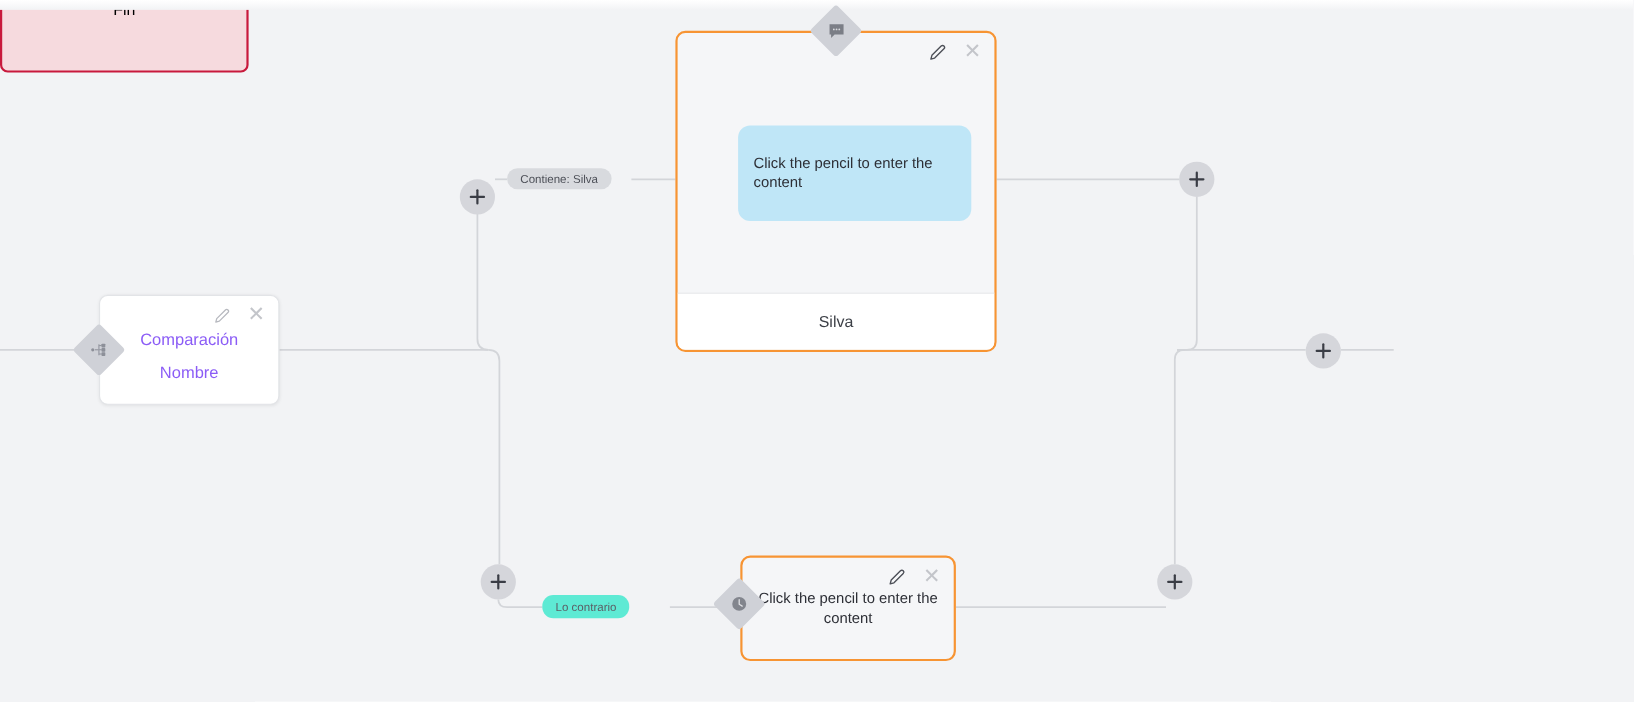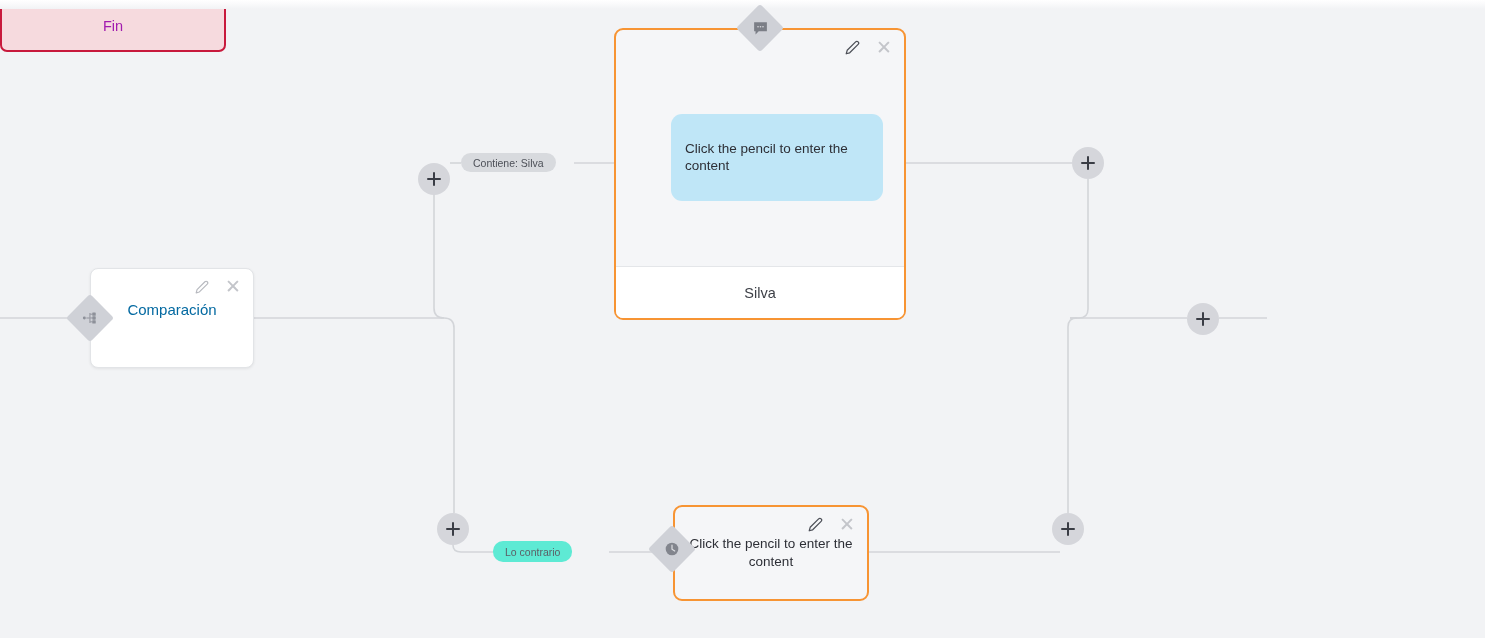--- a/index.html
+++ b/index.html
@@ -51,21 +51,21 @@
   
   #node-comparison {
     left: 90px; top: 268px; width: 164px; height: 100px;
     border: 1px solid #e2e4e7;
     box-shadow: 0 1px 3px rgba(0,0,0,.07);
     background: #fff;
   }
   #node-comparison .titles {
     position: absolute; left: 0; right: 0; top: 26px;
     text-align: center;
-    color: #0369a1;
+    color: #8b5cf6;
     font-size: 15px;
   }
   #node-comparison .titles div { line-height: 1.45; padding: 4px 0; }
 
   
   #node-message {
     left: 614px; top: 28px; width: 292px; height: 292px;
     border: 2px solid #f79433;
     background: #f5f6f8;
     border-radius: 9px;
@@ -104,26 +104,26 @@
     position: absolute;
     left: 10px; right: 10px; top: 28px;
     text-align: center;
     color: #2d2f36;
     font-size: 13.5px;
     line-height: 1.3;
   }
 
   
   #node-end {
-    left: 1267px; top: 286px; width: 226px; height: 52px;
+    left: 1267px; top: 286px; width: 226px; height: 66px;
     background: #f6dade;
     border: 2px solid #c8193c;
     border-radius: 7px;
-    display: flex; align-items: center; justify-content: center;
-    color: #a21caf;
+    display: flex; align-items: flex-start; justify-content: center;
+    color: #000000;
     font-size: 14.5px;
   }
 
   
   .diamond {
     position: absolute;
     width: 34px; height: 34px;
     background: #cfd1d7;
     transform: rotate(45deg);
     border-radius: 3px;
@@ -231,20 +231,21 @@
     <div class="node-icons">
       <span class="icon-btn pencil">
         <svg width="14" height="14" viewBox="0 0 24 24" fill="none" stroke="#b7b9bf" stroke-width="2" stroke-linecap="round" stroke-linejoin="round">
           <path d="M17 3a2.8 2.8 0 0 1 4 4L7.5 20.5 2 22l1.5-5.5L17 3z"></path>
         </svg>
       </span>
       <span class="icon-btn xmark">✕</span>
     </div>
     <div class="titles">
       <div>Comparación</div>
+      <div>Nombre</div>
     </div>
   </div>
 
   <div id="dm-comparison" class="diamond">
     <div class="diamond-inner">
       <svg width="16" height="16" viewBox="0 0 24 24" fill="#8d9099">
         <circle cx="3.5" cy="12" r="2.2"></circle>
         <rect x="6.5" y="11.3" width="5" height="1.4"></rect>
         <rect x="11.2" y="4.5" width="1.4" height="15"></rect>
         <rect x="12.2" y="5.6" width="3.5" height="1.3"></rect>

